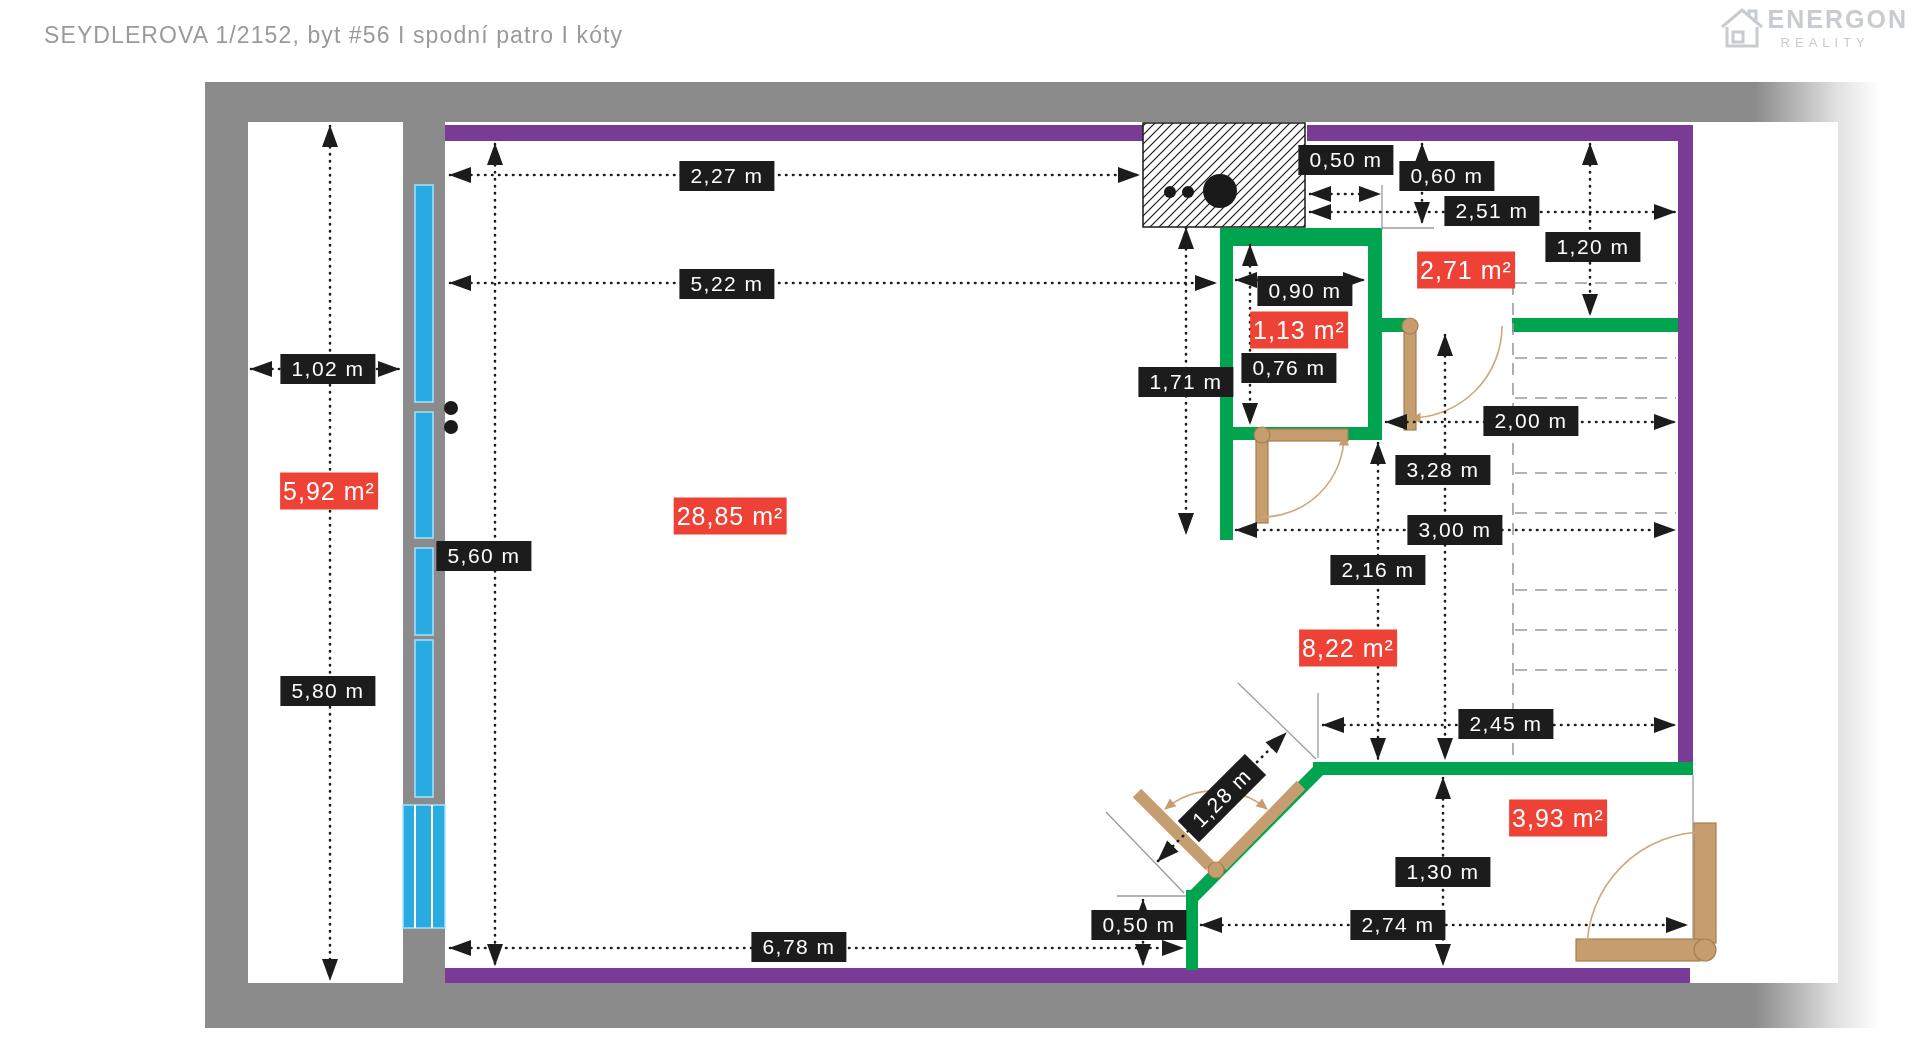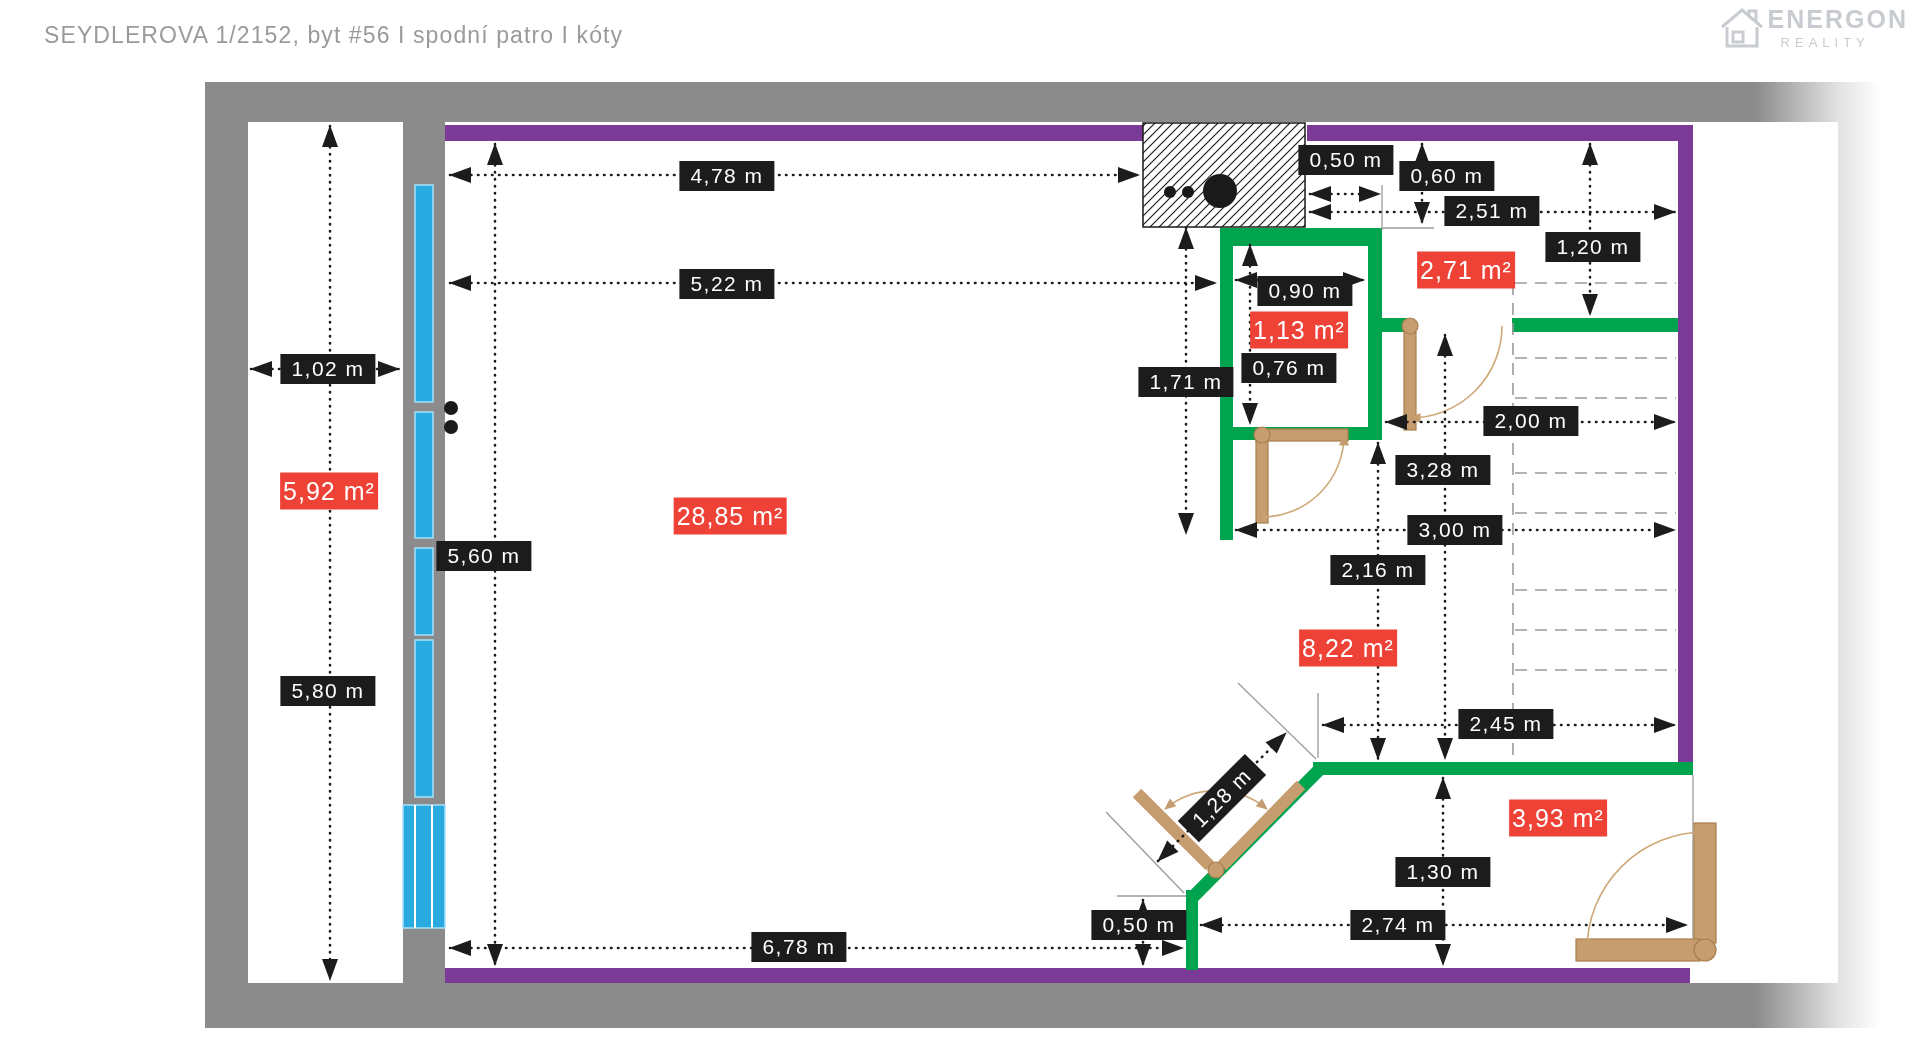--- a/index.html
+++ b/index.html
@@ -197,21 +197,21 @@
       <line class="dln" x1="1378" y1="443" x2="1378" y2="759" marker-start="url(#ab)" marker-end="url(#ab)"></line>
       <line class="dln" x1="1323" y1="725" x2="1675" y2="725" marker-start="url(#ab)" marker-end="url(#ab)"></line>
       <line class="dln" x1="1158" y1="861" x2="1286" y2="733" marker-start="url(#ab)" marker-end="url(#ab)"></line>
       <line class="dln" x1="1443" y1="778" x2="1443" y2="965" marker-start="url(#ab)" marker-end="url(#ab)"></line>
       <line class="dln" x1="1201" y1="925" x2="1687" y2="925" marker-start="url(#ab)" marker-end="url(#ab)"></line>
       <line class="dln" x1="1143" y1="900" x2="1143" y2="965" marker-start="url(#ab)" marker-end="url(#ab)"></line>
       <line class="dln" x1="450" y1="948" x2="1183" y2="948" marker-start="url(#ab)" marker-end="url(#ab)"></line>
     </g>
   </svg>
 
-  <div class="dim" style="left:727px;top:176px">4,78 m</div>
+  <div class="dim" style="left:727px;top:176px">2,27 m</div>
   <div class="dim" style="left:727px;top:284px">5,22 m</div>
   <div class="dim" style="left:484px;top:556px">5,60 m</div>
   <div class="dim" style="left:799px;top:947px">6,78 m</div>
   <div class="dim" style="left:328px;top:369px">1,02 m</div>
   <div class="dim" style="left:328px;top:691px">5,80 m</div>
   <div class="dim" style="left:1346px;top:160px">0,50 m</div>
   <div class="dim" style="left:1492px;top:211px">2,51 m</div>
   <div class="dim" style="left:1447px;top:176px">0,60 m</div>
   <div class="dim" style="left:1593px;top:247px">1,20 m</div>
   <div class="dim" style="left:1305px;top:291px">0,90 m</div>

